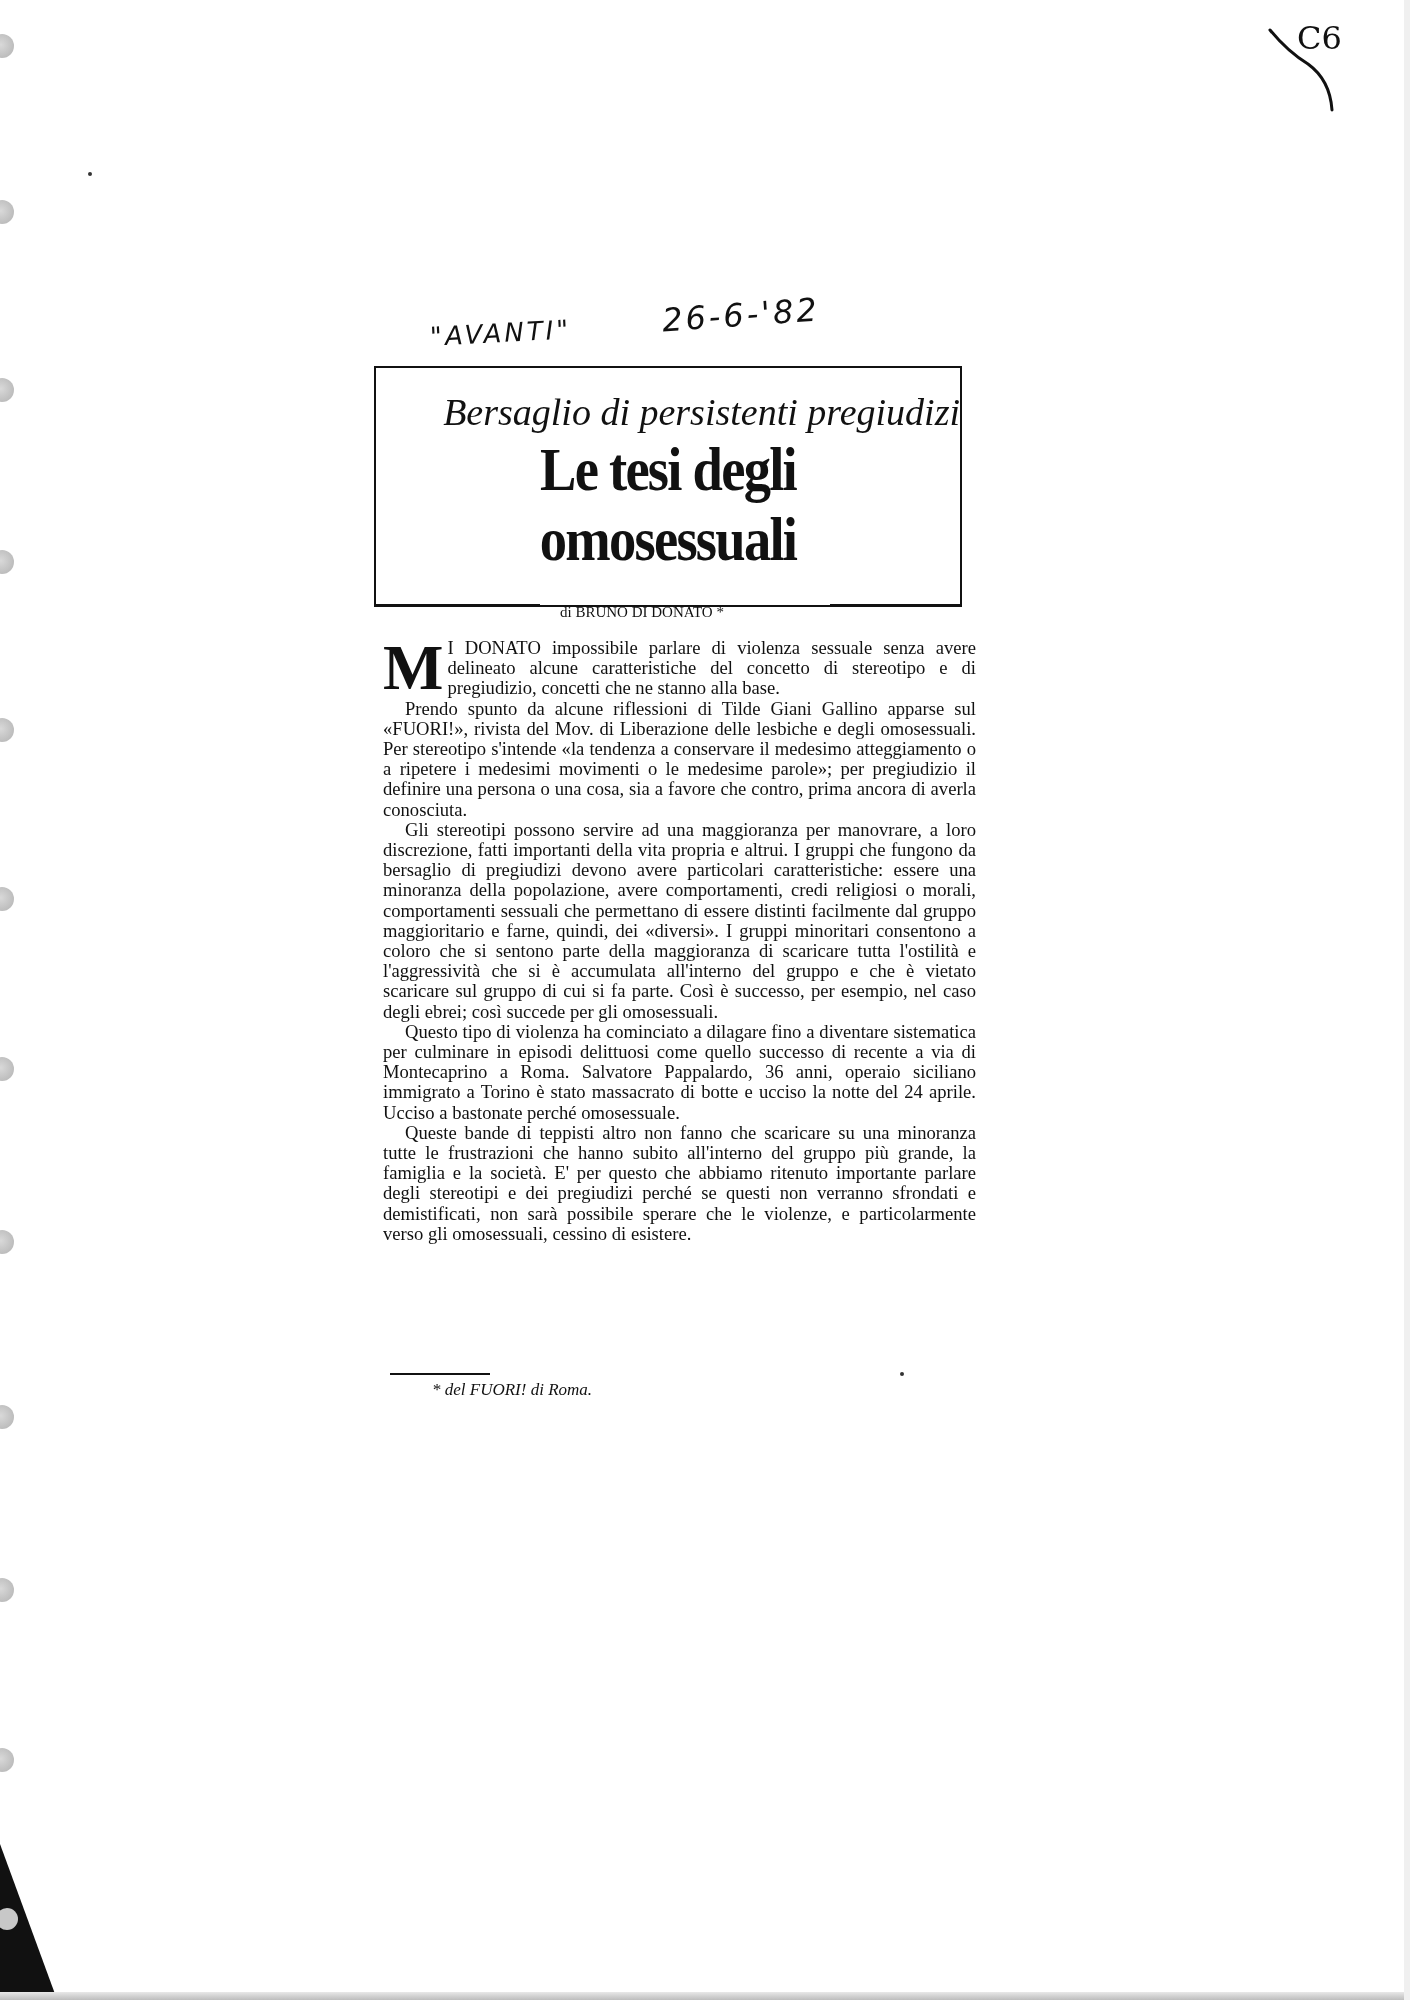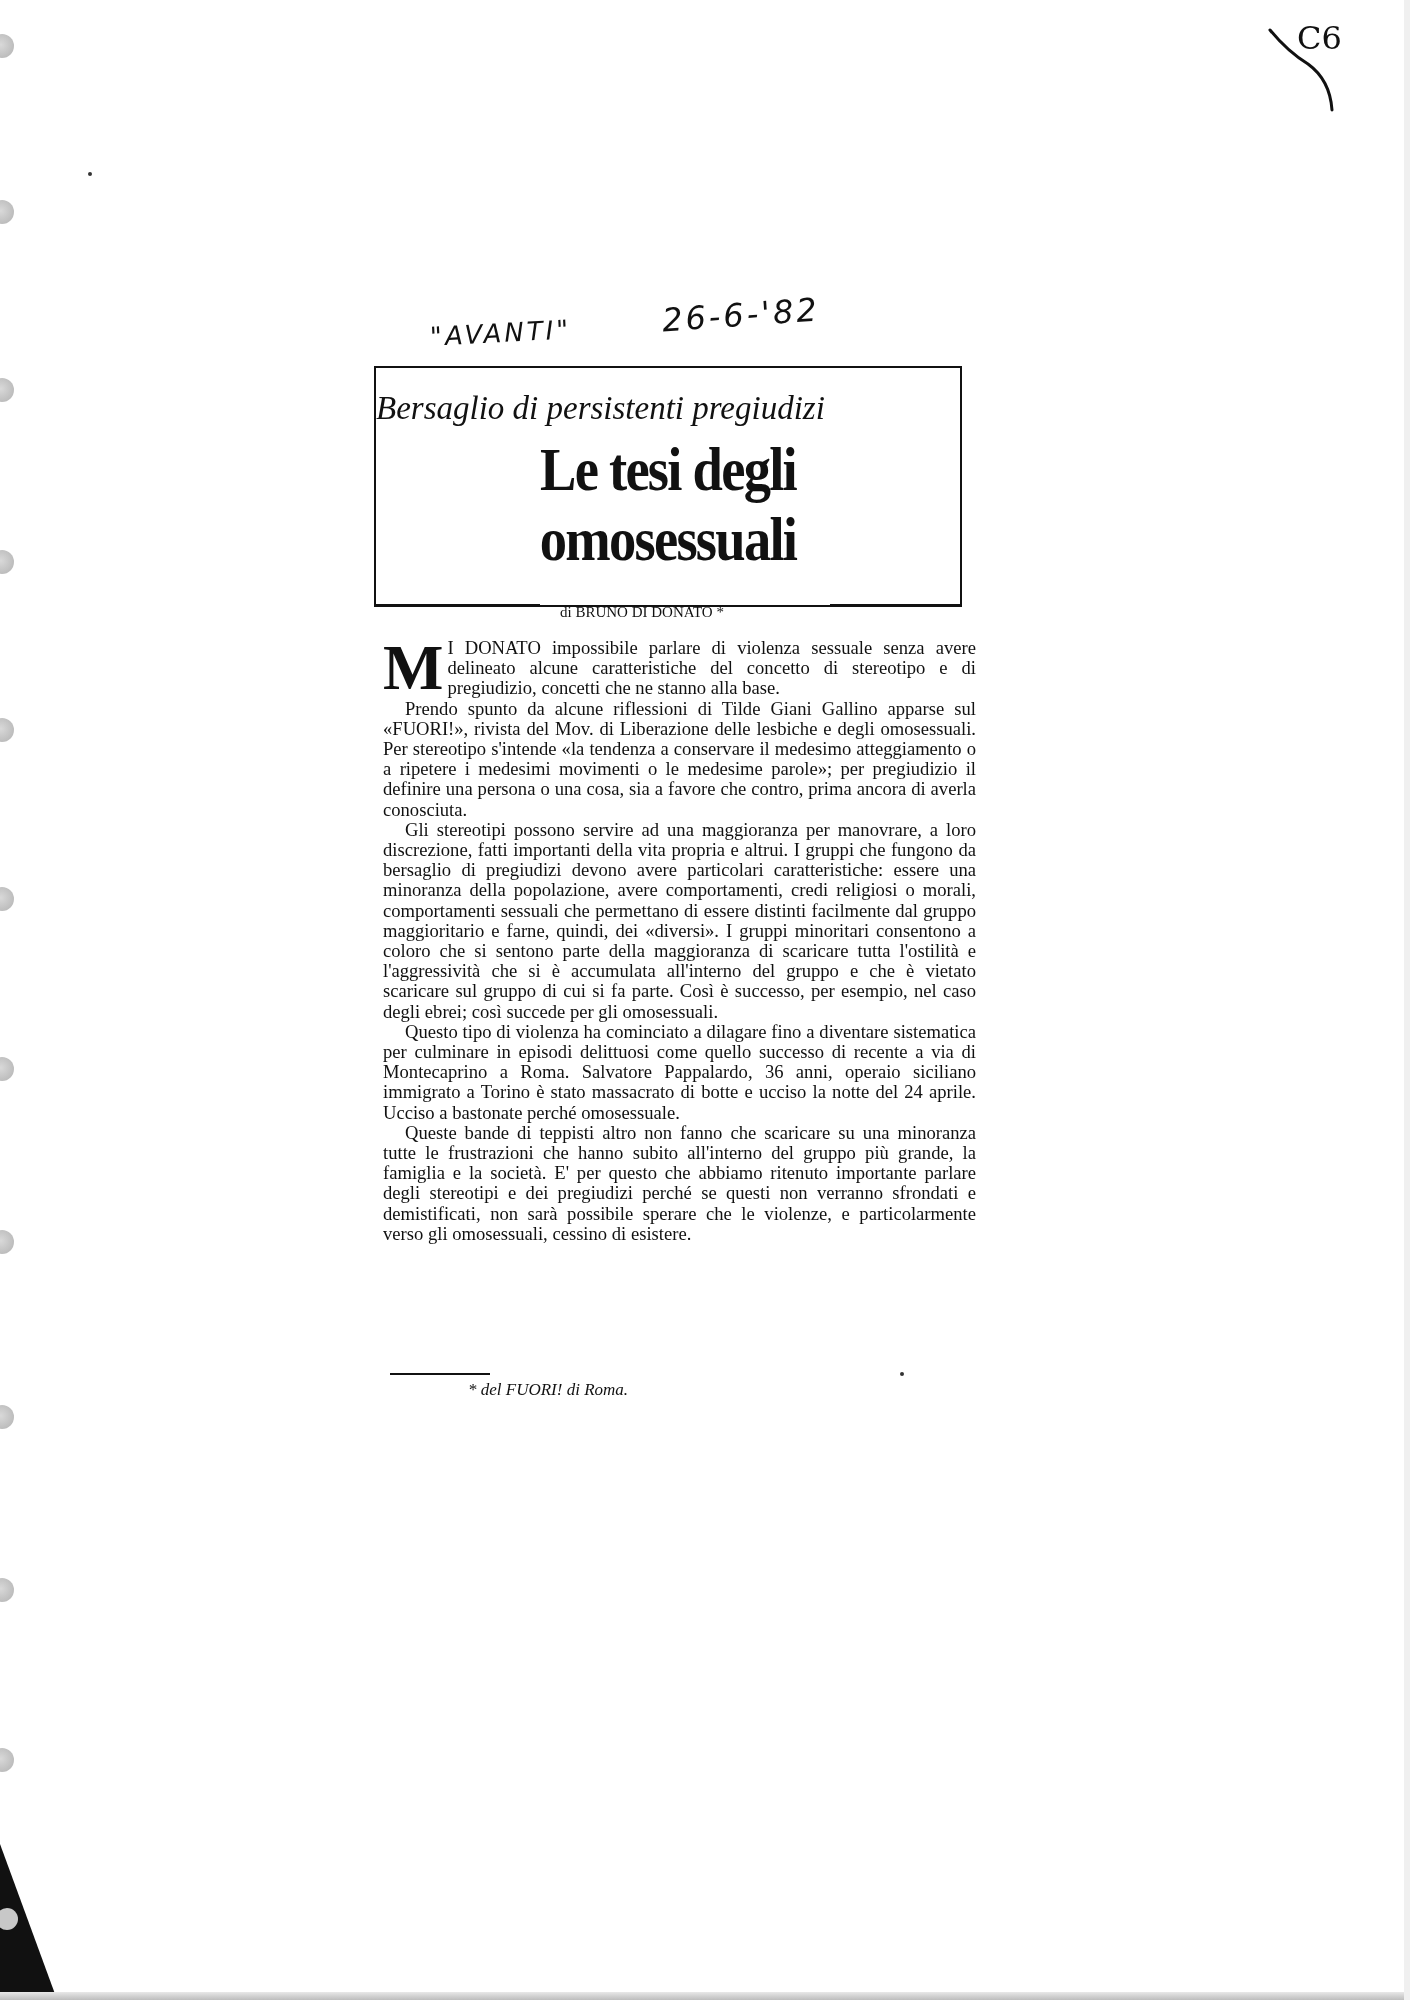--- a/index.html
+++ b/index.html
@@ -35,22 +35,22 @@
   .hw-source { left:430px; top:318px; font-size:26px; transform:rotate(-3deg); }
   .hw-date { left:662px; top:296px; font-size:32px; transform:rotate(-4deg); }
   .hw-mark { position:absolute; left:1268px; top:12px; }
   .hw-mark-text { position:absolute; left:1297px; top:19px; font-size:32px;
     font-family:"DejaVu Serif", serif; }
   .headline-box {
     position:absolute; left:374px; top:366px; width:584px; height:236px;
     border:2px solid #111; border-bottom:3px solid #111;
   }
   .kicker {
-    position:absolute; left:0; right:0; top:22px; text-align:left;
-    font-style:italic; font-size:33px;
+    position:absolute; left:0; right:0; top:22px; text-align:right;
+    font-style:italic; font-size:38px;
   }
   .headline {
     position:absolute; left:0; right:0; top:66px; text-align:center;
     font-weight:bold; font-size:62px; line-height:70px; letter-spacing:-2px;
     transform:scaleX(0.88);
   }
   .byline-gap {
     position:absolute; left:540px; top:597px; width:290px; height:8px; background:#fff;
   }
   .byline {
@@ -64,21 +64,21 @@
   .article p.first { text-indent:0; }
   .dropcap {
     float:left; font-size:64px; line-height:52px; font-weight:bold;
     margin:4px 4px 0 0;
   }
   .lead { font-weight:normal; }
   .footnote-rule {
     position:absolute; left:390px; top:1373px; width:100px; height:2px; background:#111;
   }
   .footnote {
-    position:absolute; left:432px; top:1380px; font-size:17px; font-style:italic;margin-left:36px;
+    position:absolute; left:432px; top:1380px; font-size:17px; font-style:italic;
   }
   .speck { position:absolute; width:4px; height:4px; background:#333; border-radius:50%; }
 </style>
 </head>
 <body>
 
 <div class="hole" style="top:34px"></div>
 <div class="hole" style="top:200px"></div>
 <div class="hole" style="top:378px"></div>
 <div class="hole" style="top:550px"></div>

